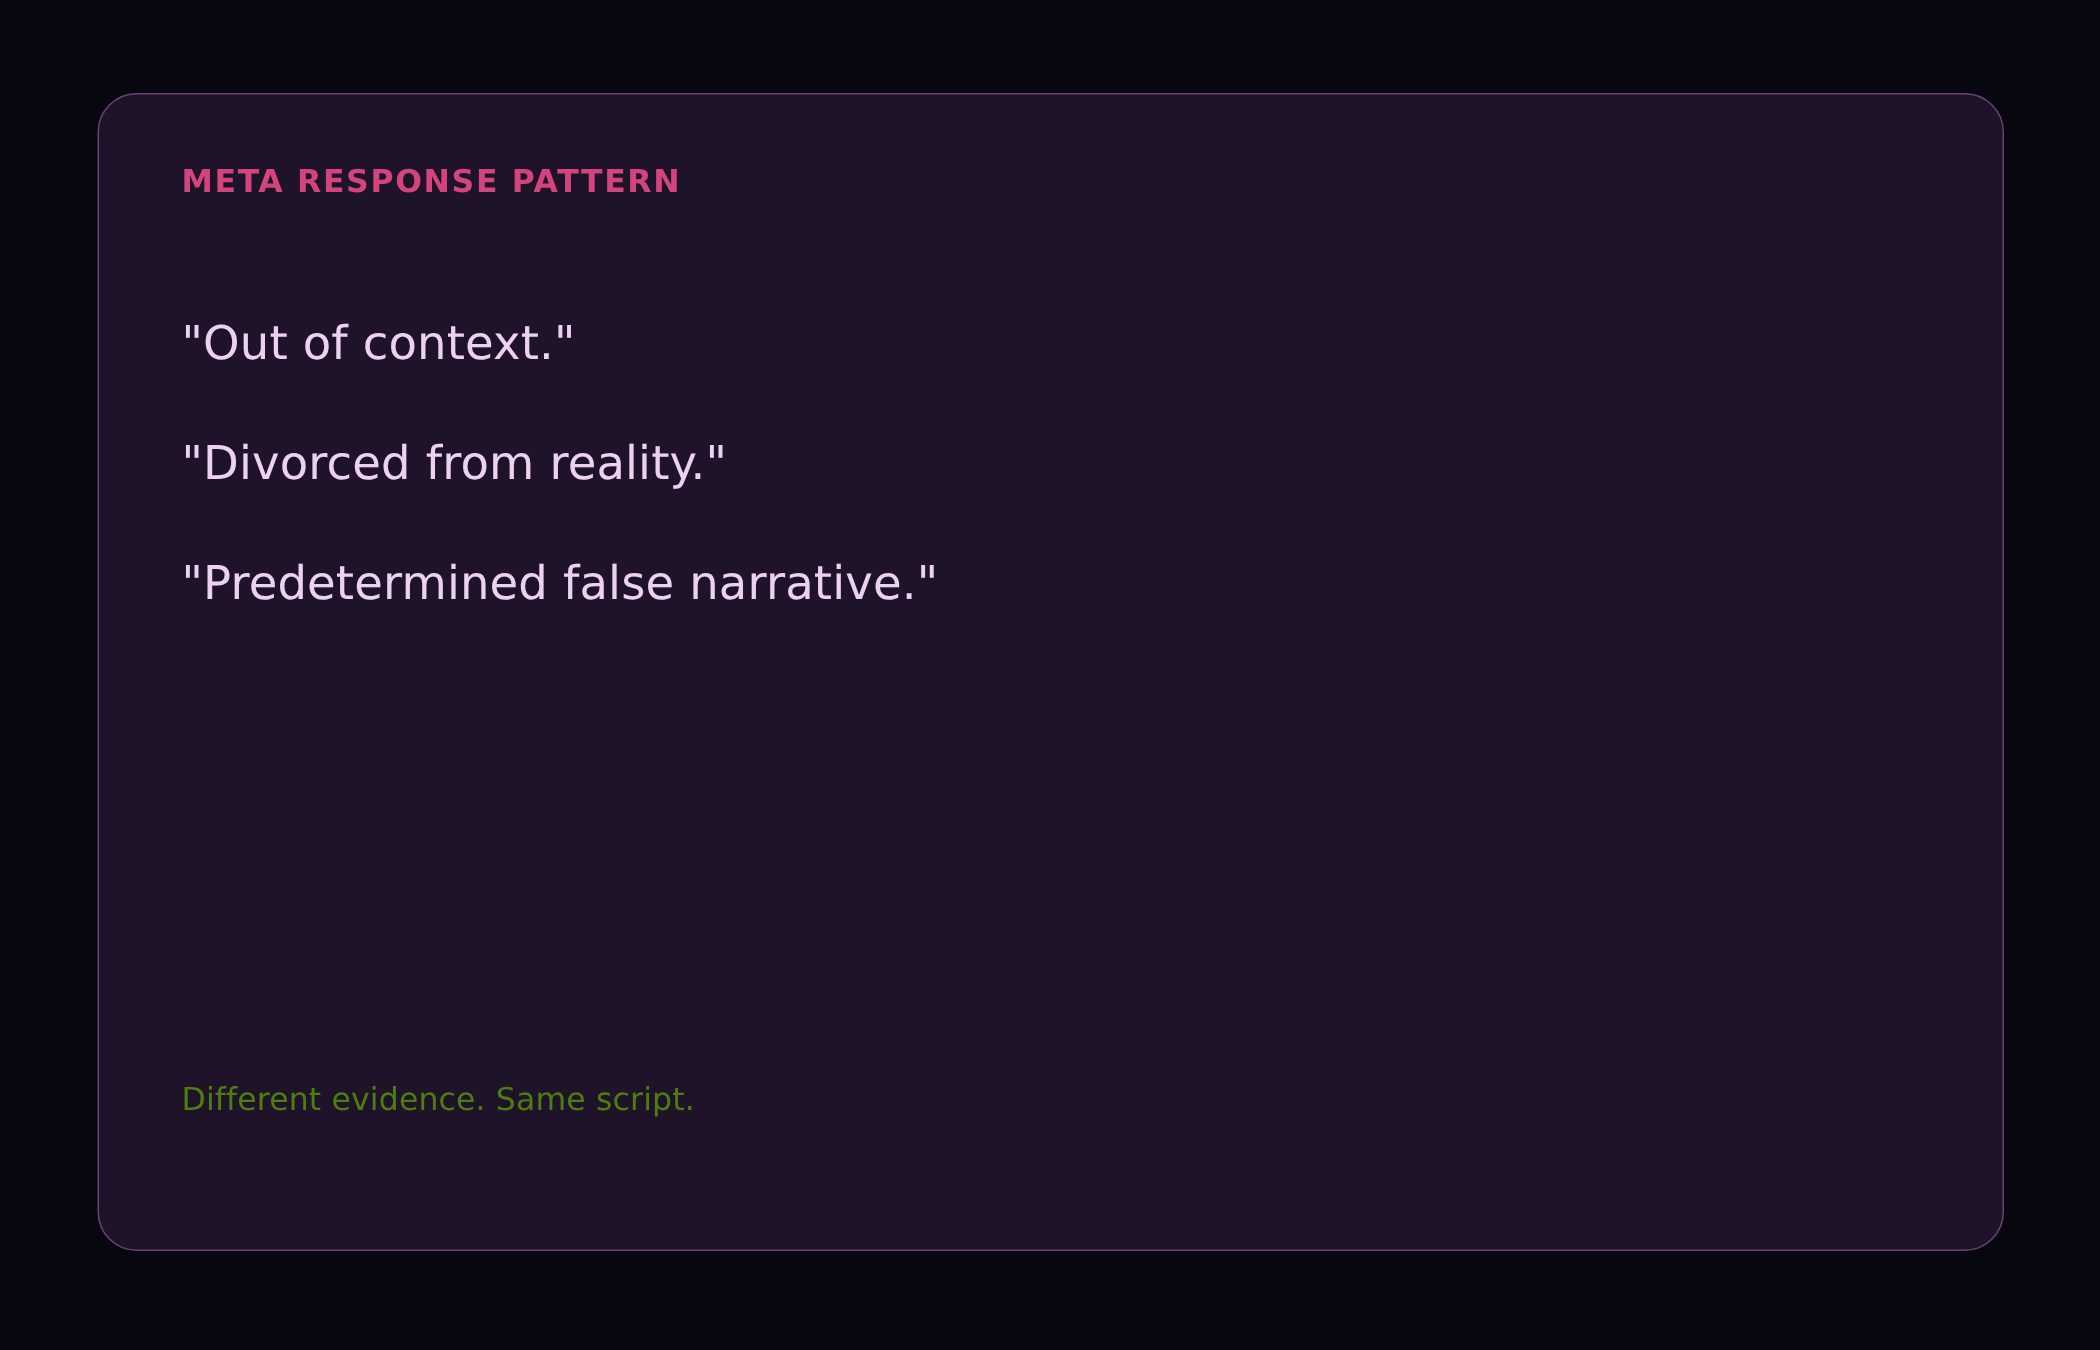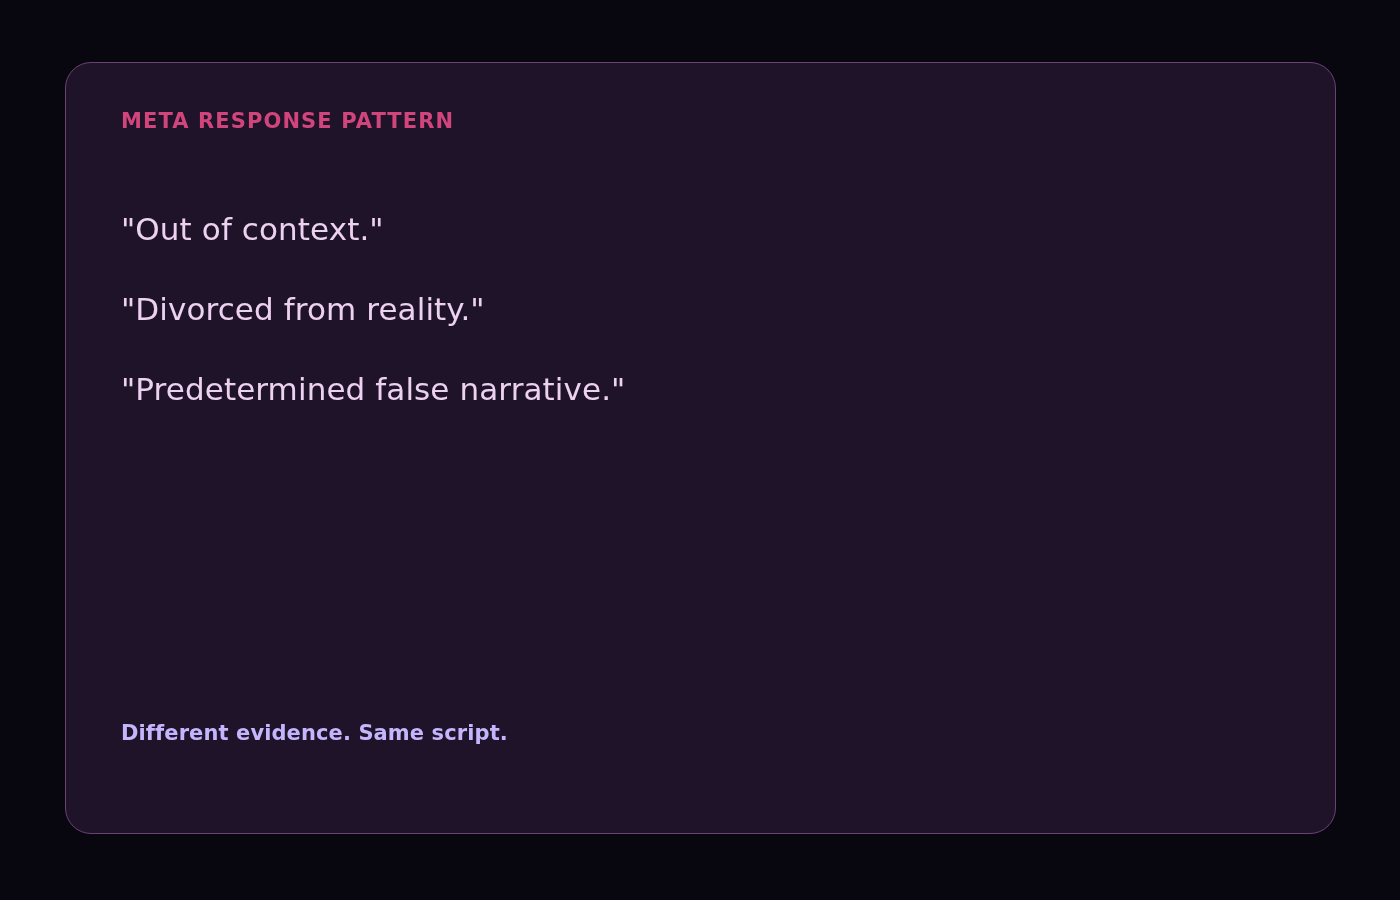--- a/index.html
+++ b/index.html
@@ -78,23 +78,23 @@
   .quote-item:last-child {
     margin-bottom: 0;
   }
 
   .spacer {
     flex: 1 1 auto;
     min-height: 0;
   }
 
   .footnote {
-    color: #c4b5fd;
+    color: #4d7c0f;
     font-size: 21px;
-    font-weight: 700;
+    font-weight: 400;
     line-height: 1.1;
     letter-spacing: 0.1px;
     margin: 0;
     padding-bottom: 48px;
     white-space: nowrap;
   }
 </style>
 </head>
 <body>
 

